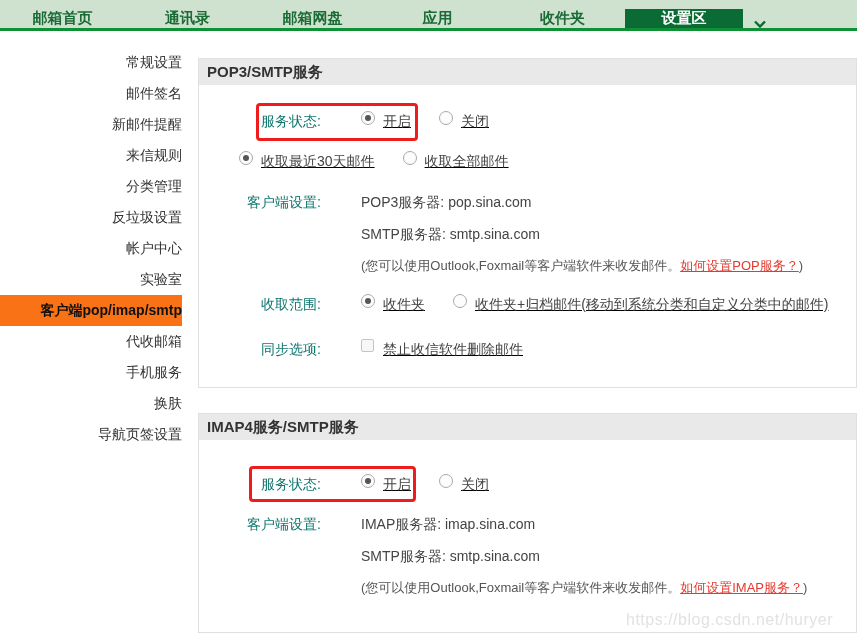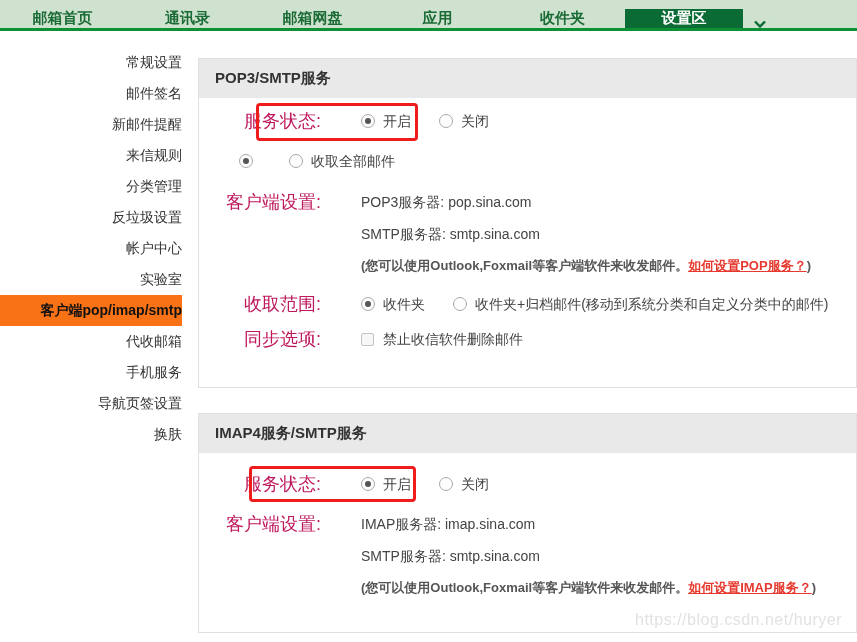--- a/index.html
+++ b/index.html
@@ -23,47 +23,47 @@
   .sidebar { position:absolute; left:0; top:34px; width:182px; padding-top:13px;text-align:right; }
   .side-item { height:31px; line-height:31px; padding-left:11px; font-size:14px;
                color:#333; cursor:pointer; white-space:nowrap; }
   .side-item.selected { background:#f97316; font-weight:bold; color:#111; }
 
   
   .panel { position:absolute; left:198px; width:659px; background:#fff;
            border:1px solid #e0e0e0; }
   .panel-1 { top:58px; height:330px; }
   .panel-2 { top:413px; height:220px; }
-  .panel-header { height:39px; background:#e9e9e9; display:flex; align-items:center;
-                  padding-left:16px; font-size:15px; font-weight:bold; color:#333; }
+  .panel-header { height:26px; background:#e9e9e9; display:flex; align-items:center;
+                  padding-left:8px; font-size:15px; font-weight:bold; color:#333; }
 
   .row { position:absolute; left:0; display:flex; align-items:flex-start; width:640px; }
-  .row-label { width:122px; text-align:right; font-size:18px; color:#be185d;
+  .row-label { width:122px; text-align:right; font-size:14px; color:#0f766e;
                flex:0 0 122px; line-height:20px; }
   .row-value { margin-left:40px; display:flex; align-items:center; line-height:20px; }
   .row-value.col { flex-direction:column; align-items:flex-start; }
 
-  .opt { display:flex; align-items:center; margin-right:28px; cursor:pointer; }
+  .opt { display:flex; align-items:flex-start; margin-right:28px; cursor:pointer;text-decoration:underline; }
   .radio { width:14px; height:14px; border-radius:50%; border:1px solid #a9a9a9;
            background:#fdfdfd; margin-right:8px; position:relative; flex:0 0 14px; }
   .radio.checked::after { content:""; position:absolute; left:3px; top:3px;
            width:6px; height:6px; border-radius:50%; background:#555; }
   .opt-label { font-size:14px; color:#444; white-space:nowrap; }
 
   .checkbox { width:13px; height:13px; border:1px solid #c4c4c4; background:#f7f7f7;
               border-radius:2px; margin-right:9px; flex:0 0 13px; }
 
   .srv-line { font-size:14px; color:#444; margin-bottom:12px; white-space:nowrap; }
-  .note { font-size:13px; color:#555; white-space:nowrap;font-weight:bold; }
+  .note { font-size:13px; color:#555; white-space:nowrap; }
   .note a { color:#e6392f; text-decoration:underline; cursor:pointer; }
 
   .red-box { position:absolute; border:3px solid #ee1c1c; border-radius:4px;
              pointer-events:none; }
 
-  .watermark { position:absolute; top:611px; right:15px; font-size:16px;
+  .watermark { position:absolute; top:611px; right:24px; font-size:16px;
                color:#e2e2e2; letter-spacing:.5px; }
 
   .chev { display:block; }
 </style>
 </head>
 <body>
 
 <div class="navbar">
   <div class="nav-tab">邮箱首页</div>
   <div class="nav-tab">通讯录</div>
@@ -86,22 +86,22 @@
   <div class="side-item">邮件签名</div>
   <div class="side-item">新邮件提醒</div>
   <div class="side-item">来信规则</div>
   <div class="side-item">分类管理</div>
   <div class="side-item">反垃圾设置</div>
   <div class="side-item">帐户中心</div>
   <div class="side-item">实验室</div>
   <div class="side-item selected">客户端pop/imap/smtp</div>
   <div class="side-item">代收邮箱</div>
   <div class="side-item">手机服务</div>
+  <div class="side-item">换肤</div>
   <div class="side-item">导航页签设置</div>
-  <div class="side-item">换肤</div>
 </div>
 
 <div class="panel panel-1">
   <div class="panel-header">POP3/SMTP服务</div>
 
   <div class="row" style="top:52px;">
     <div class="row-label">服务状态:</div>
     <div class="row-value">
       <span class="opt">
         <span class="radio checked"></span>
@@ -112,20 +112,21 @@
         <span class="opt-label">关闭</span>
       </span>
     </div>
   </div>
   <div class="red-box" style="left:57px; top:44px; width:162px; height:38px;"></div>
 
   <div class="row" style="top:92px;">
     <div class="row-value">
       <span class="opt">
         <span class="radio checked"></span>
+        <span class="opt-label">收取最近30天邮件</span>
       </span>
       <span class="opt">
         <span class="radio"></span>
         <span class="opt-label">收取全部邮件</span>
       </span>
     </div>
   </div>
 
   <div class="row" style="top:133px;">
     <div class="row-label">客户端设置:</div>
@@ -145,21 +146,21 @@
         <span class="radio checked"></span>
         <span class="opt-label">收件夹</span>
       </span>
       <span class="opt">
         <span class="radio"></span>
         <span class="opt-label">收件夹+归档邮件(移动到系统分类和自定义分类中的邮件)</span>
       </span>
     </div>
   </div>
 
-  <div class="row" style="top:270px;">
+  <div class="row" style="top:280px;">
     <div class="row-label">同步选项:</div>
     <div class="row-value">
       <span class="opt">
         <span class="checkbox"></span>
         <span class="opt-label">禁止收信软件删除邮件</span>
       </span>
     </div>
   </div>
 </div>
 

